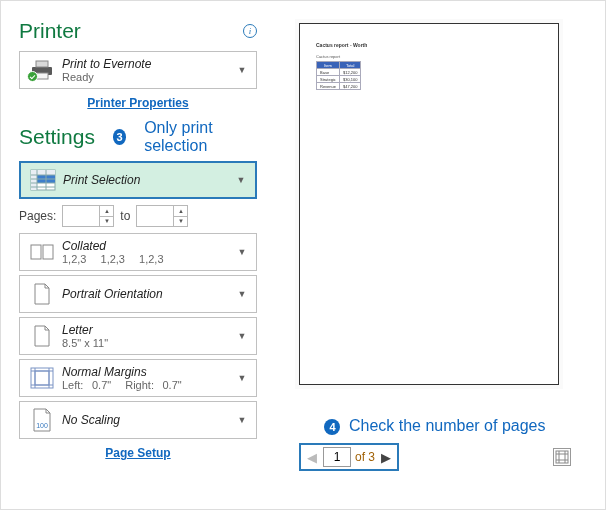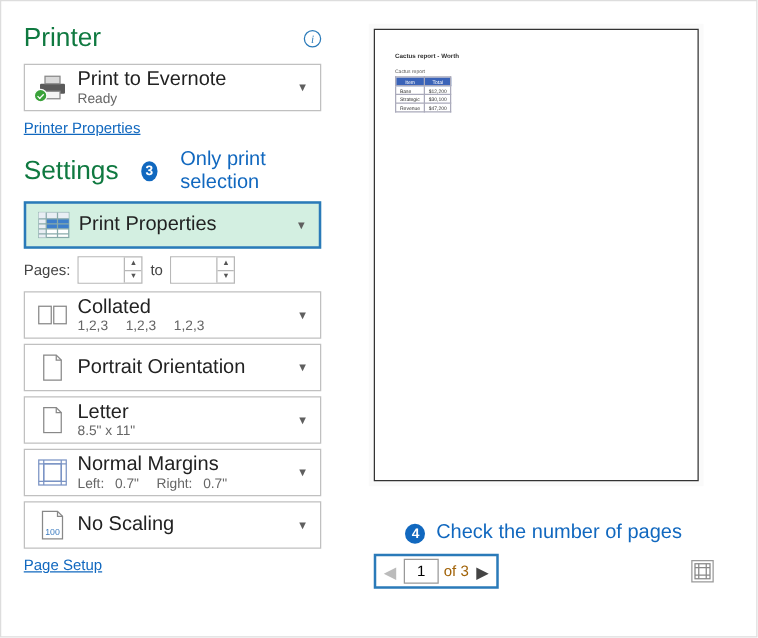--- a/index.html
+++ b/index.html
@@ -8,26 +8,26 @@
   .right-pane { position: absolute; left: 298px; top: 22px; width: 272px; }
 
   .section-header { display: flex; align-items: center; justify-content: space-between; margin-bottom: 8px; }
   .section-title { font-size: 21px; font-weight: 300; color: #0f7940; }
   .info-icon { width: 14px; height: 14px; border: 1px solid #2a7ab9; border-radius: 50%; color: #2a7ab9; font-size: 9px; display: inline-flex; align-items: center; justify-content: center; font-style: italic; font-family: Georgia, serif; }
 
   .dropdown { border: 1px solid #c0c0c0; background: #fff; display: flex; align-items: center; padding: 4px 6px; height: 38px; position: relative; margin-bottom: 4px; }
   .dropdown .icon-slot { width: 32px; height: 28px; display: flex; align-items: center; justify-content: center; flex-shrink: 0; }
   .dropdown .text-slot { flex: 1; overflow: hidden; padding-left: 4px; }
   .dropdown .caret { width: 16px; text-align: center; color: #5f5f5f; font-size: 9px; }
-  .dd-title { font-size: 16px; color: #222; white-space: nowrap; overflow: hidden; text-overflow: ellipsis; }
+  .dd-title { font-size: 12px; color: #222; white-space: nowrap; overflow: hidden; text-overflow: ellipsis; font-style: italic; }
   .dd-sub { font-size: 11px; color: #666; white-space: nowrap; overflow: hidden; text-overflow: ellipsis; }
 
   .highlight-green { background: #d3efe1; border: 2px solid #2a7ab9 !important; }
 
-  .link-row { text-align: left; margin: 2px 0 8px 0; }
+  .link-row { text-align: center; margin: 2px 0 8px 0; font-weight: bold; }
   .link { font-size: 12px; color: #1168bf; text-decoration: underline; cursor: pointer; }
 
   .settings-header { display: flex; align-items: center; gap: 18px; margin-bottom: 6px; }
   .step-badge { width: 16px; height: 16px; border-radius: 50%; background: #1168bf; color: #fff; font-size: 11px; display: inline-flex; align-items: center; justify-content: center; font-weight: bold; }
   .step-label { font-size: 16px; color: #1168bf; }
 
   .pages-row { display: flex; align-items: center; gap: 6px; margin: 6px 0; font-size: 12px; color: #444; }
   .spinner { width: 52px; height: 22px; border: 1px solid #b8b8b8; display: flex; }
   .spinner .sp-input { flex: 1; border: none; font-size: 11px; padding: 0 3px; width: 30px; outline: none; }
   .spinner .sp-arrows { width: 14px; border-left: 1px solid #b8b8b8; display: flex; flex-direction: column; }
@@ -108,21 +108,21 @@
         <rect x="7" y="6" width="18" height="8" fill="#3d7ecb"></rect>
         <line x1="1" y1="6" x2="25" y2="6" stroke="#8aa"></line>
         <line x1="1" y1="10" x2="25" y2="10" stroke="#8aa"></line>
         <line x1="1" y1="14" x2="25" y2="14" stroke="#8aa"></line>
         <line x1="1" y1="18" x2="25" y2="18" stroke="#8aa"></line>
         <line x1="7" y1="1" x2="7" y2="21" stroke="#8aa"></line>
         <line x1="16" y1="1" x2="16" y2="21" stroke="#8aa"></line>
       </svg>
     </div>
     <div class="text-slot">
-      <div class="dd-title">Print Properties</div>
+      <div class="dd-title">Print Selection</div>
     </div>
     <div class="caret">▼</div>
   </div>
 
   <div class="pages-row">
     <span>Pages:</span>
     <div class="spinner">
       <input class="sp-input" value="" style="">
       <div class="sp-arrows">
           <div class="sp-up">▲</div>

